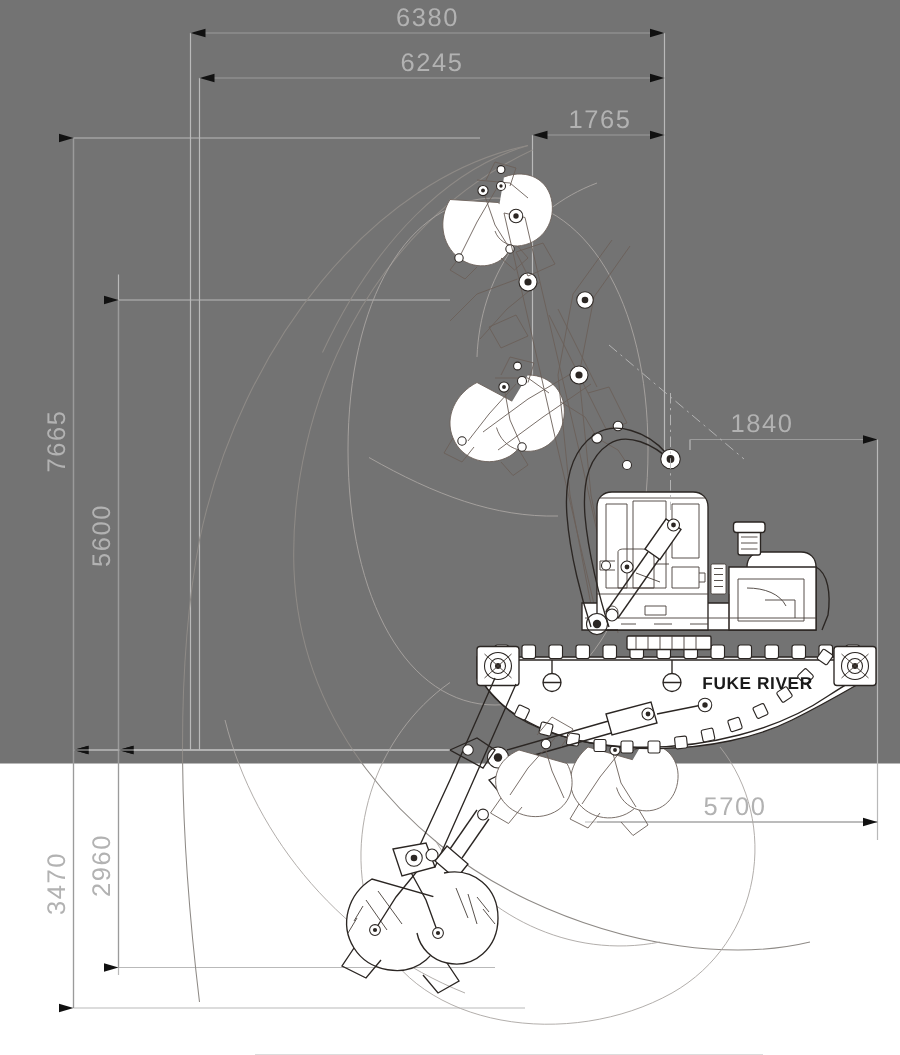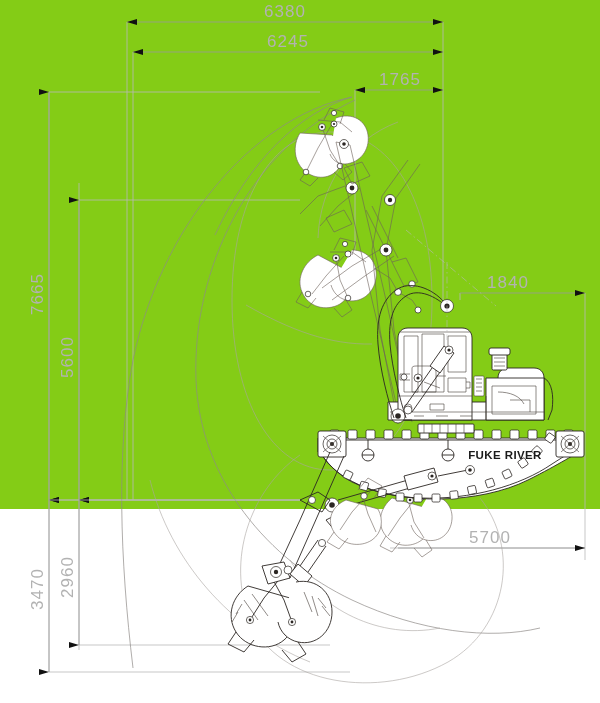--- a/index.html
+++ b/index.html
@@ -1,19 +1,19 @@
 <!DOCTYPE html>
 <html><head>
 <meta charset="utf-8">
 <title>Working Range Diagram</title>
 <style>
   html,body{margin:0;padding:0;background:#ffffff;}
   body{width:600px;height:703px;overflow:hidden;
        font-family:"Liberation Sans",sans-serif;}
-  #stage{position:relative;width:600px;height:509px;background:#84cc16;}
+  #stage{position:relative;width:600px;height:509px;background:#737373;}
   #stage svg{position:absolute;top:0;left:0;}
   .dimtext{font-family:"Liberation Sans",sans-serif;font-size:17px;
            fill:#b2b2b2;letter-spacing:1px;}
   .dimtext-v{font-family:"Liberation Sans",sans-serif;font-size:17px;
              fill:#b2b2b2;letter-spacing:1px;}
   .brandtext{font-family:"Liberation Sans",sans-serif;font-size:11.5px;
              fill:#1a1a1a;font-weight:600;letter-spacing:0.4px;}
   .dimline{stroke:#9b9b9b;stroke-width:0.8;fill:none;}
   .extline{stroke:#b9b9b9;stroke-width:0.8;fill:none;}
   .arrow{fill:#111;}

